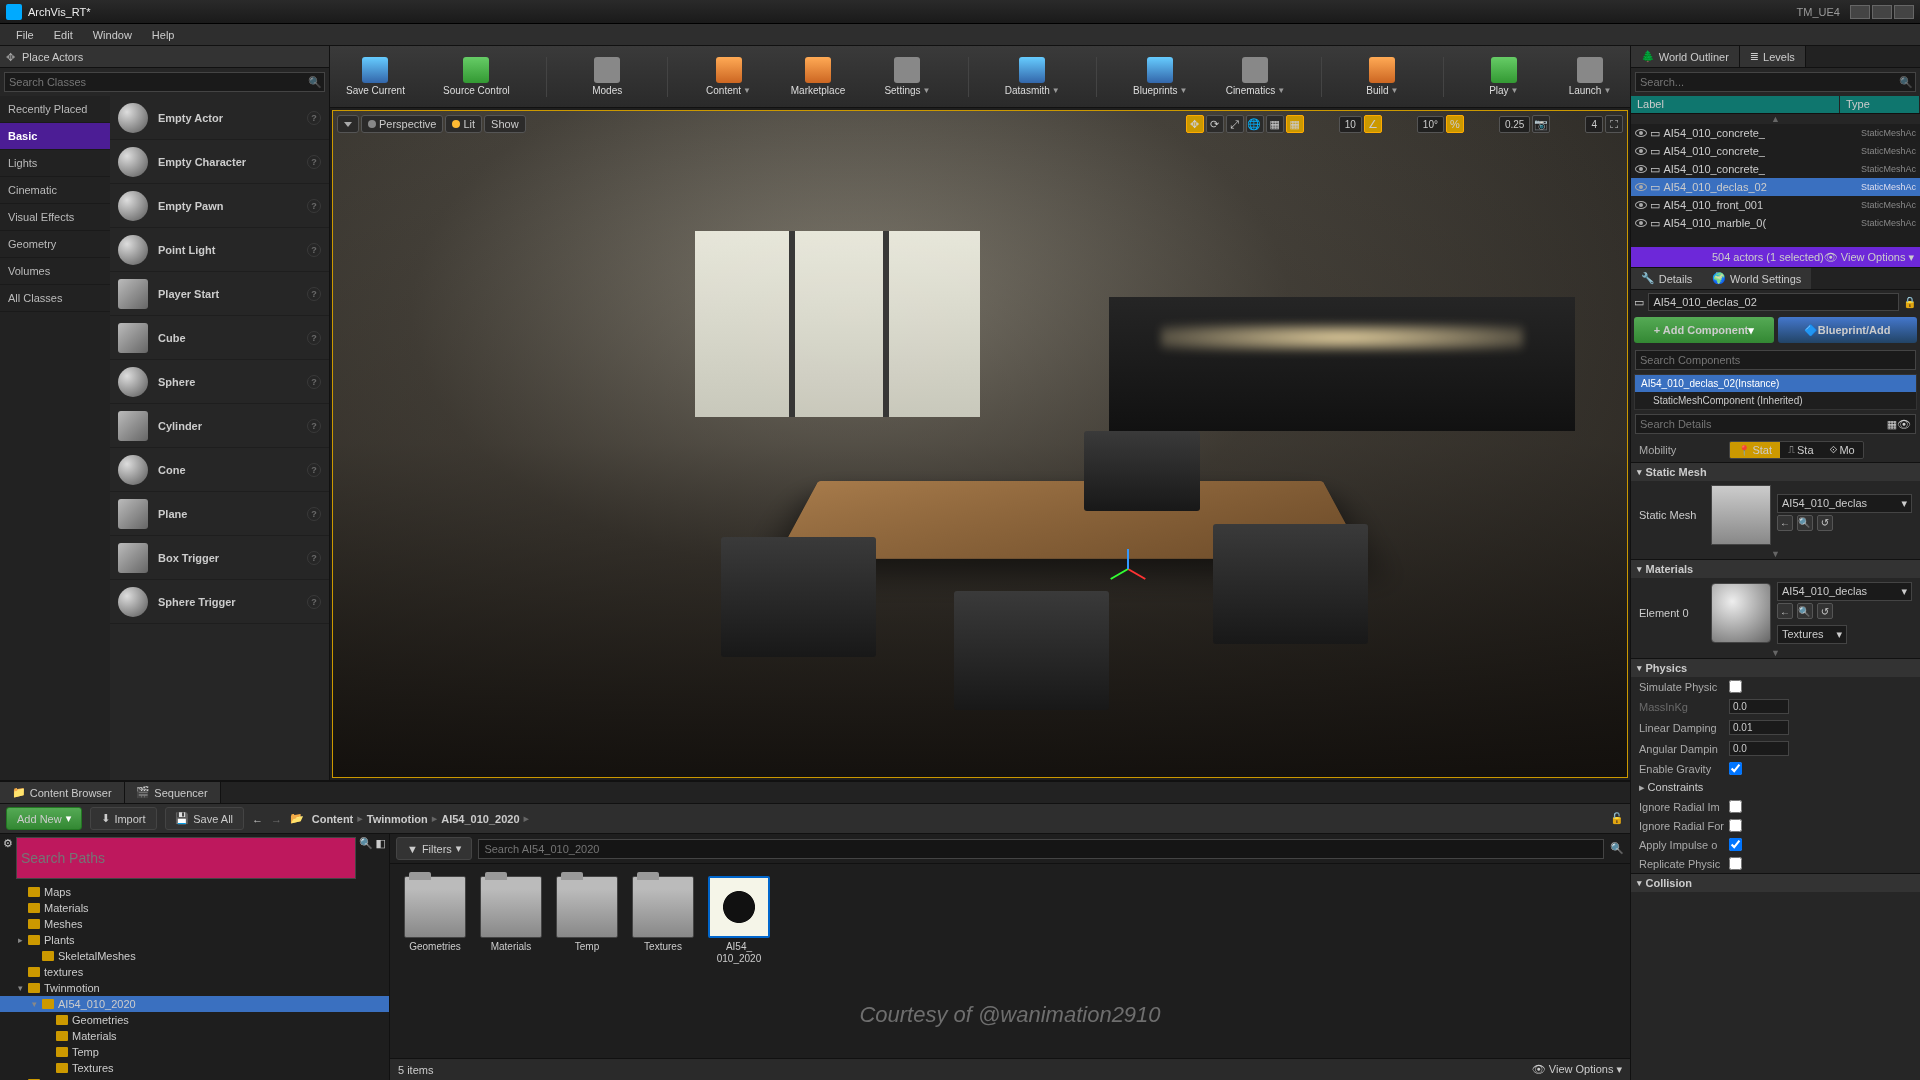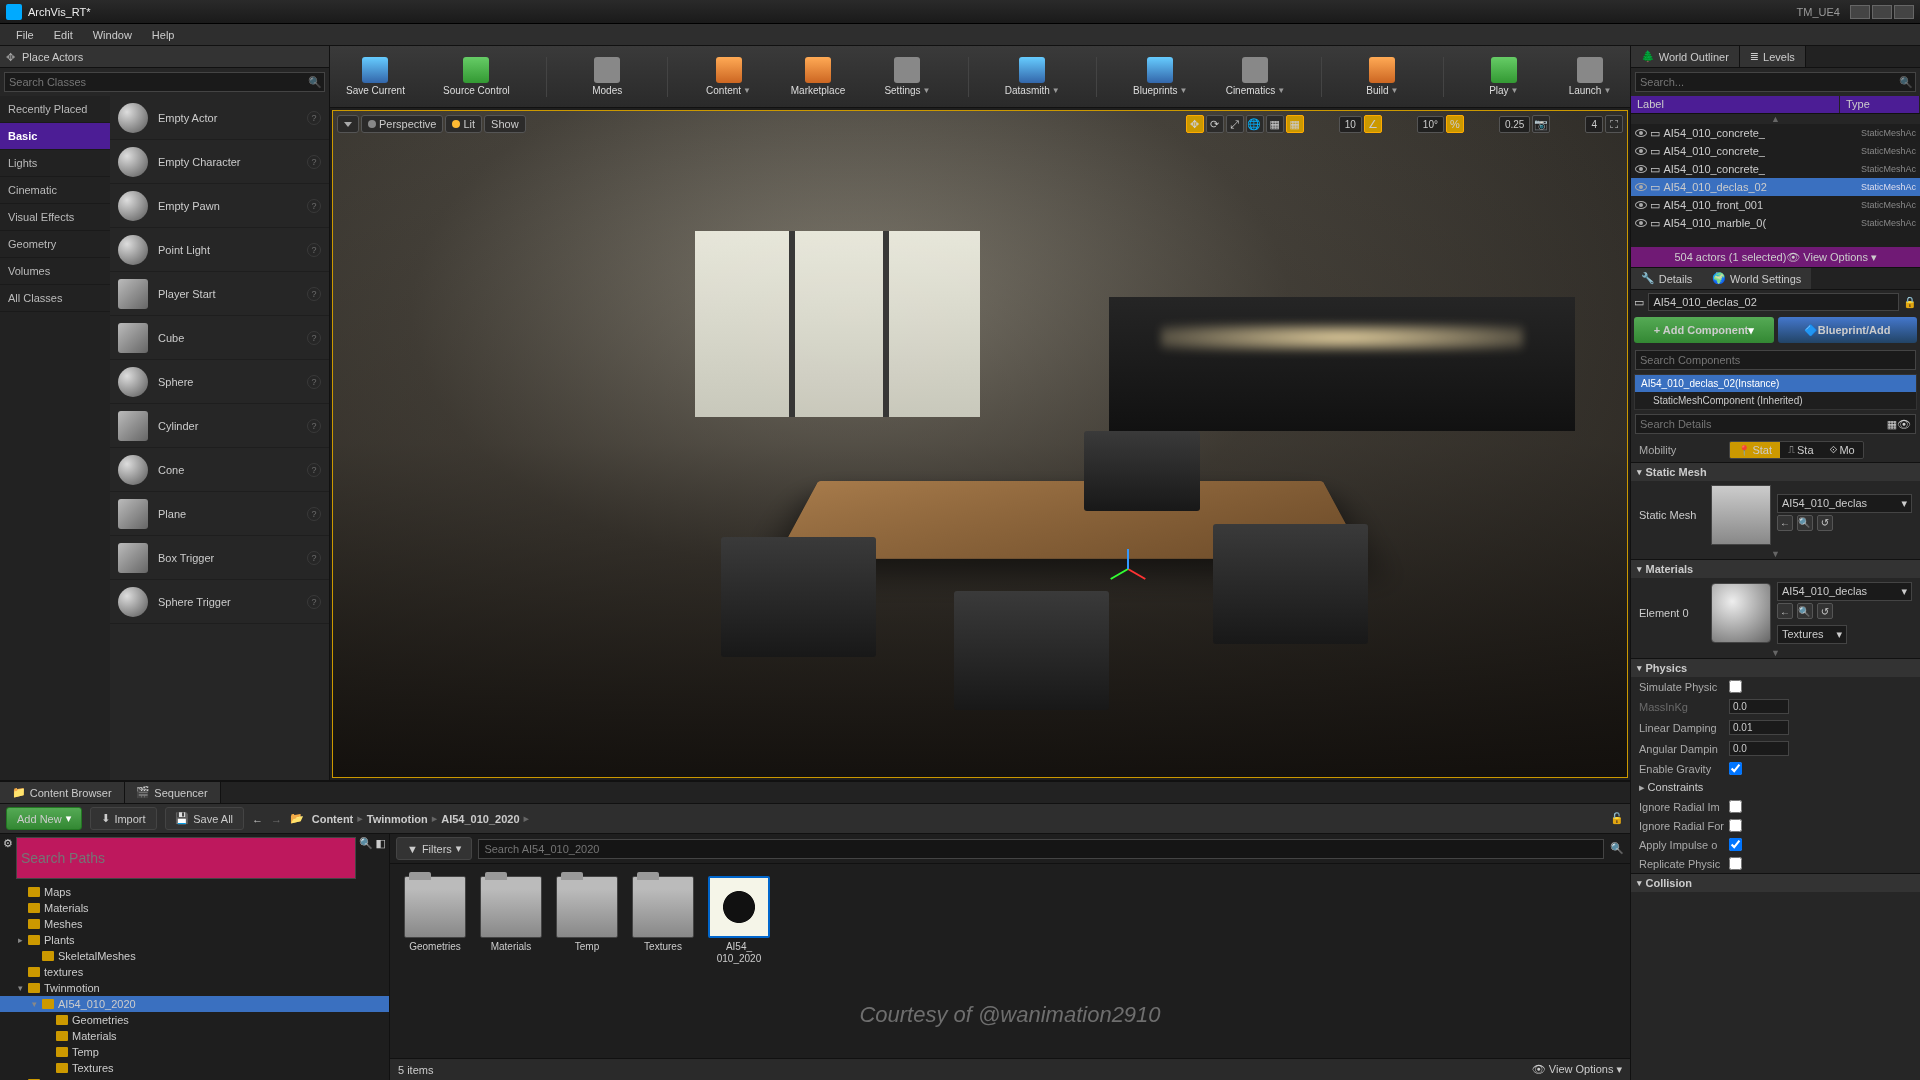--- a/index.html
+++ b/index.html
@@ -24,21 +24,21 @@
 .left { grid-row:1/2; background:#262626; border-right:1px solid #111; display:flex; flex-direction:column; }
 .panel-tab { height:22px; display:flex; align-items:center; padding:0 6px; background:#333; border-bottom:1px solid #111; }
 .panel-tab .ic { width:12px; height:12px; margin-right:4px; opacity:.7; }
 .searchbox { display:flex; align-items:center; margin:4px; background:#1a1a1a; border:1px solid #444; height:20px; padding:0 4px; }
 .searchbox input { flex:1; background:none; border:none; color:#ccc; font-size:11px; outline:none; }
 .searchbox .mag { width:12px; height:12px; opacity:.6; }
 .place-body { flex:1; display:flex; overflow:hidden; }
 .place-cats { width:110px; background:#222; }
 .place-cats div { padding:7px 8px; color:#bbb; cursor:pointer; border-bottom:1px solid #1a1a1a; }
 .place-cats div.sel { background:#4c1d95; color:#fff; font-weight:bold; }
-.place-list { flex:1; overflow:auto; }
+.place-list { flex:1; overflow:auto;font-weight:bold; }
 .place-item { display:flex; align-items:center; height:44px; padding:0 8px; border-bottom:1px solid #1e1e1e; cursor:pointer; }
 .place-item .thumb { width:30px; height:30px; background:radial-gradient(circle at 30% 30%,#ddd,#555); border-radius:50%; margin-right:10px; }
 .place-item .thumb.box { border-radius:3px; background:linear-gradient(135deg,#bbb,#666); }
 .place-item .info { width:14px; height:14px; border:1px solid #555; border-radius:50%; margin-left:auto; opacity:.4; font-size:9px; text-align:center; line-height:12px; }
 
 
 .center { grid-row:1/2; display:flex; flex-direction:column; background:#1e1e1e; }
 .toolbar { height:62px; background:linear-gradient(#3a3a3a,#2a2a2a); display:flex; align-items:center; padding:0 10px; gap:4px; border-bottom:1px solid #111;justify-content:space-between; }
 .tbtn { display:flex; flex-direction:column; align-items:center; justify-content:center; min-width:60px; height:54px; padding:2px 6px; cursor:pointer; border-radius:2px; }
 .tbtn .ticon { width:26px; height:26px; background:#888; border-radius:3px; margin-bottom:2px; }
@@ -80,29 +80,29 @@
 .vpbtn .tri { width:0; height:0; border-left:4px solid transparent; border-right:4px solid transparent; border-top:5px solid #aaa; }
 .vpnum { background:rgba(30,30,30,.9); border:1px solid #555; padding:2px 5px; font-size:10px; border-radius:2px;margin-left:33px; }
 .vpicon { width:18px; height:18px; background:rgba(40,40,40,.85); border:1px solid #555; border-radius:2px; display:flex; align-items:center; justify-content:center; cursor:pointer; }
 .vpicon.active { background:#c90; border-color:#fa0; }
 
 
 .right { grid-row:1/3; background:#262626; border-left:1px solid #111; display:flex; flex-direction:column; overflow:hidden; }
 .right-tabs { height:22px; display:flex; background:#222; border-bottom:1px solid #111; }
 .right-tabs .tab { padding:4px 10px; display:flex; align-items:center; gap:4px; background:#333; border-right:1px solid #111; cursor:pointer; font-size:11px; }
 .outliner { height:200px; display:flex; flex-direction:column; border-bottom:1px solid #111; }
-.out-head { display:flex; background:#4c1d95; height:18px; font-size:10px; border-bottom:1px solid #111; }
+.out-head { display:flex; background:#0f766e; height:18px; font-size:10px; border-bottom:1px solid #111; }
 .out-head div { flex:1; padding:2px 6px; border-right:1px solid #222; }
 .out-head div:last-child { flex:0 0 80px; }
 .out-list { flex:1; overflow:auto; background:#1e1e1e; }
 .out-row { display:flex; align-items:center; height:18px; padding:0 4px; font-size:10px; color:#8bf; cursor:pointer; }
 .out-row.sel { background:#3a70c0; color:#fff; }
 .out-row .type { margin-left:auto; color:#888; font-size:9px; }
 .out-row.sel .type { color:#dde; }
-.out-foot { height:20px; display:flex; align-items:center; padding:0 6px; background:#701a75; font-size:10px; justify-content:center; }
+.out-foot { height:20px; display:flex; align-items:center; padding:0 6px; background:#6d28d9; font-size:10px; justify-content:flex-end; }
 
 .det-tabs { height:22px; display:flex; background:#222; border-bottom:1px solid #111; }
 .det-tabs .tab { padding:4px 10px; display:flex; align-items:center; gap:4px; background:#333; cursor:pointer; }
 .details { flex:1; overflow:auto; background:#262626; }
 .obj-name { display:flex; align-items:center; padding:3px; gap:4px; }
 .obj-name input { flex:1; background:#1a1a1a; border:1px solid #444; padding:2px 4px; color:#ccc; font-size:11px; }
 .bigbtn { flex:1; height:26px; display:flex; align-items:center; justify-content:center; font-size:11px; font-weight:bold; border-radius:3px; cursor:pointer; }
 .bigbtn.green { background:linear-gradient(#5a5,#383); color:#fff; }
 .bigbtn.blue { background:linear-gradient(#47c,#246); color:#fff; }
 .btnrow { display:flex; gap:4px; padding:3px; }

